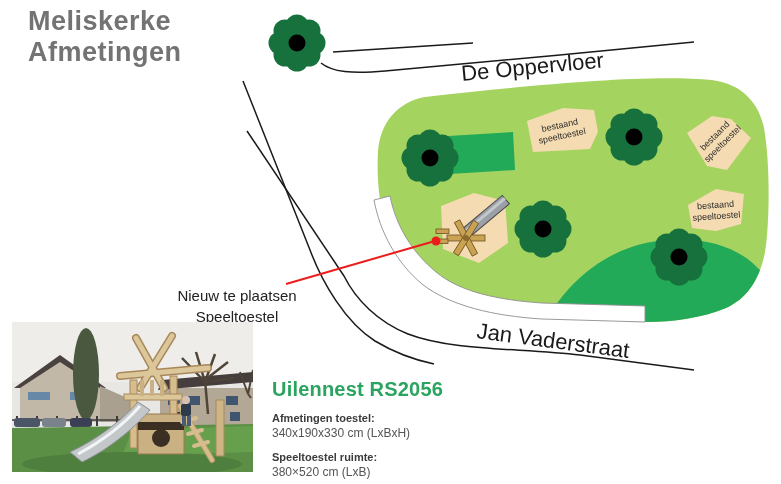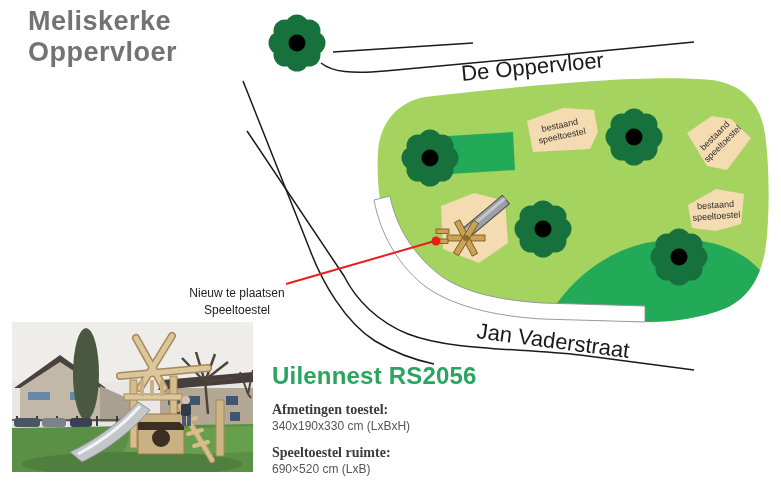--- a/index.html
+++ b/index.html
@@ -7,40 +7,40 @@
     position:relative;width:781px;height:484px;background:#ffffff;overflow:hidden;
     font-family:"Liberation Sans","DejaVu Sans",sans-serif;
   }
   .page-title{
     position:absolute;left:28px;top:6px;
     font-size:27px;font-weight:bold;line-height:1.15;color:#737373;letter-spacing:.5px;
   }
   .map-svg{position:absolute;left:0;top:0;}
   .annotation{
     position:absolute;left:166px;top:285px;width:142px;
-    font-size:12px;line-height:1.4;color:#222;text-align:center;
+    font-size:15px;line-height:1.4;color:#222;text-align:center;
   }
   .photo-svg{position:absolute;left:12px;top:322px;}
   .product-info{position:absolute;left:272px;top:362px;width:230px;}
   .product-info h2{
-    margin:0 0 11px 0;font-size:24px;font-weight:bold;color:#2aa45f;letter-spacing:.2px;
+    margin:16px 0 11px 0;font-size:20px;font-weight:bold;color:#2aa45f;letter-spacing:.2px;
   }
   .spec{margin:0 0 10px 0;}
-  .spec .spec-label{font-size:14px;font-weight:bold;color:#3b3b3b;line-height:1.25;font-family:Liberation Serif, serif;}
+  .spec .spec-label{font-size:11px;font-weight:bold;color:#3b3b3b;line-height:1.25;}
   .spec .spec-value{font-size:12px;color:#555;line-height:1.3;}
   svg text{font-family:"Liberation Sans","DejaVu Sans",sans-serif;}
 </style>
 </head>
 <body>
 
 <div id="app">
 
   <div class="page-title">
     <div>Meliskerke</div>
-    <div>Oppervloer</div>
+    <div>Afmetingen</div>
   </div>
 
   <svg class="map-svg" width="781" height="484" viewBox="0 0 781 484">
     <defs>
       <g id="tree">
         <g fill="#17713c">
           <circle cx="17" cy="0" r="11.5"></circle>
             <circle cx="12" cy="12" r="11.5"></circle>
           <circle cx="0" cy="17" r="11.5"></circle>
             <circle cx="-12" cy="12" r="11.5"></circle>
@@ -253,17 +253,17 @@
   </svg>
 
   <div class="product-info">
     <h2>Uilennest RS2056</h2>
     <div class="spec">
       <div class="spec-label">Afmetingen toestel:</div>
       <div class="spec-value">340x190x330 cm (LxBxH)</div>
     </div>
     <div class="spec">
       <div class="spec-label">Speeltoestel ruimte:</div>
-      <div class="spec-value">690×520 cm (LxB)</div>
+      <div class="spec-value">380×520 cm (LxB)</div>
     </div>
   </div>
 
 </div>
 
 </body></html>

